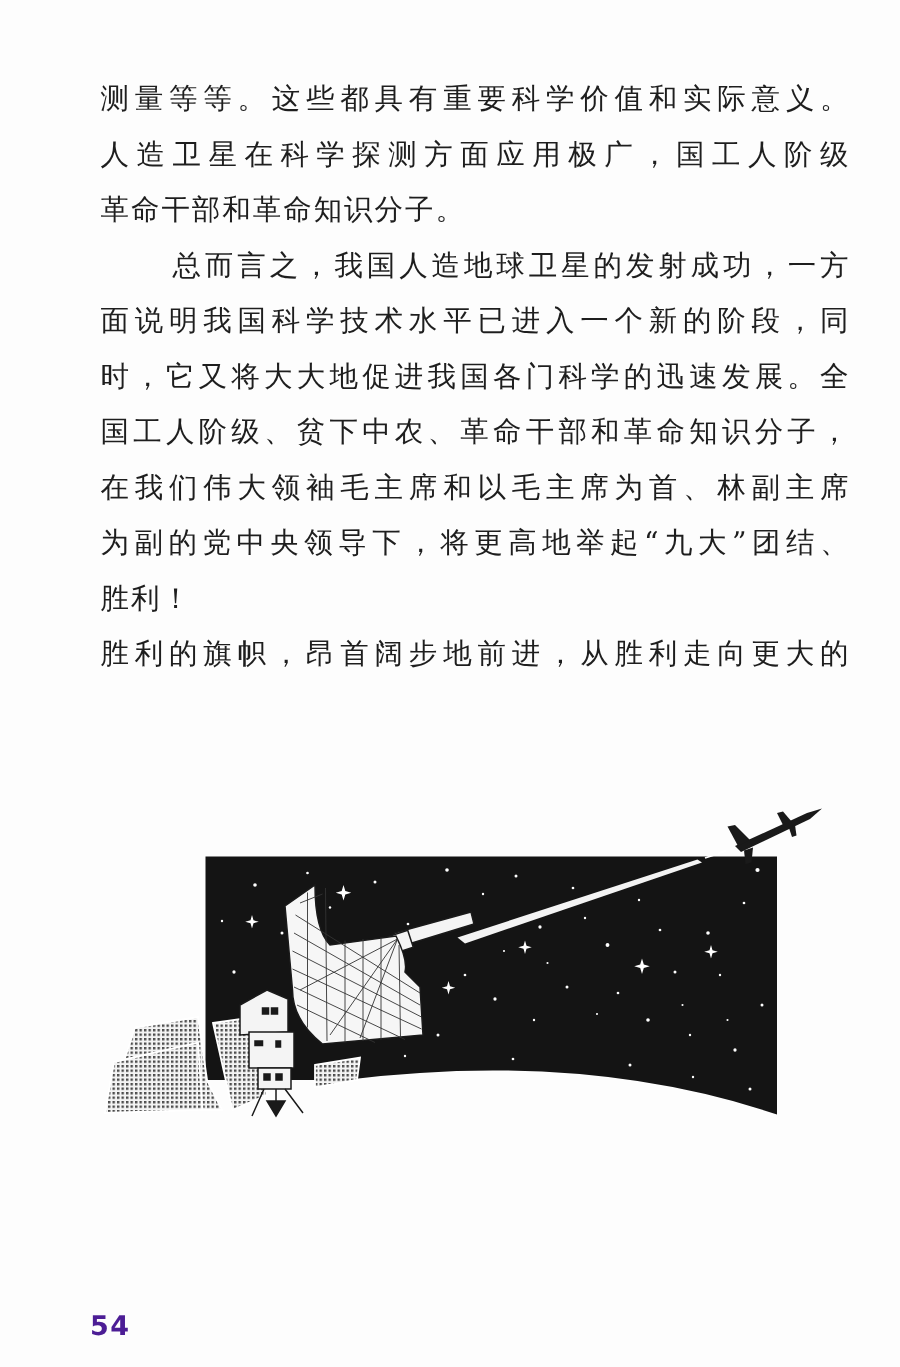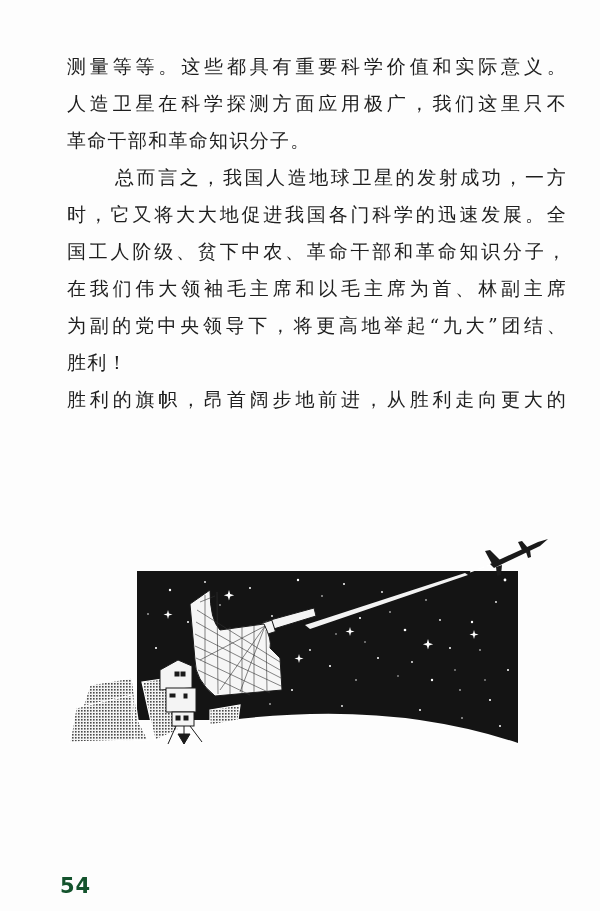--- a/index.html
+++ b/index.html
@@ -43,36 +43,37 @@
     top: 530px;
     width: 500px;
     height: 230px;
   }
   .page-number {
     position: absolute;
     left: 60px;
     top: 874px;
     font-family: "DejaVu Sans", "Liberation Sans", sans-serif;
     font-weight: bold;
-    font-size: 21px;
-    color: #14532d;
+    font-size: 18px;
+    color: #4c1d95;
     letter-spacing: 1px;
   }
 </style>
 </head>
 <body>
 
 <div class="text-block">
   <div>
     <span class="line">测量等等。这些都具有重要科学价值和实际意义。</span>
-    <span class="line">人造卫星在科学探测方面应用极广，我们这里只不</span>
+    <span class="line">人造卫星在科学探测方面应用极广，国工人阶级</span>
     <span class="line last">革命干部和革命知识分子。</span>
   </div>
   <div>
     <span class="line indent">总而言之，我国人造地球卫星的发射成功，一方</span>
+    <span class="line">面说明我国科学技术水平已进入一个新的阶段，同</span>
     <span class="line">时，它又将大大地促进我国各门科学的迅速发展。全</span>
     <span class="line">国工人阶级、贫下中农、革命干部和革命知识分子，</span>
     <span class="line">在我们伟大领袖毛主席和以毛主席为首、林副主席</span>
     <span class="line">为副的党中央领导下，将更高地举起“九大”团结、</span>
     <span class="line last">胜利！</span>
     <span class="line">胜利的旗帜，昂首阔步地前进，从胜利走向更大的</span>
   </div>
 </div>
 
 <div class="illustration">

